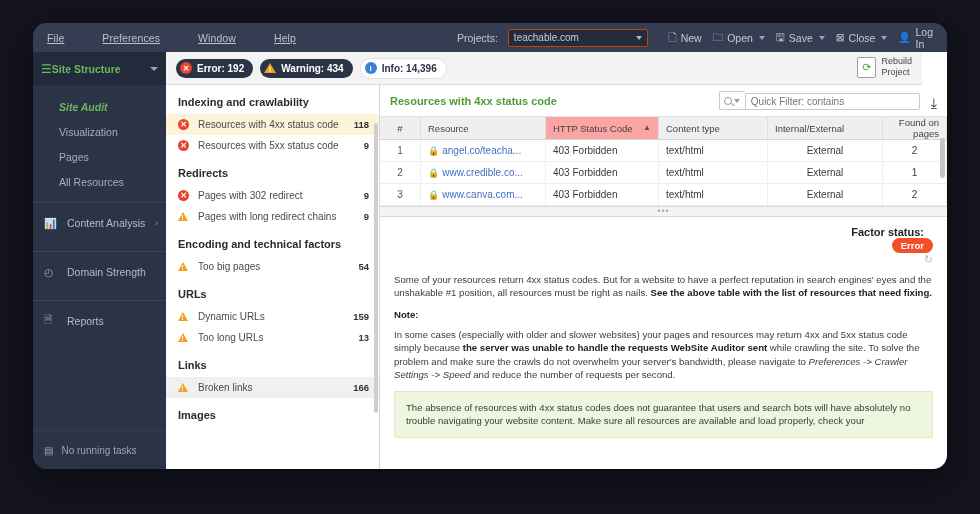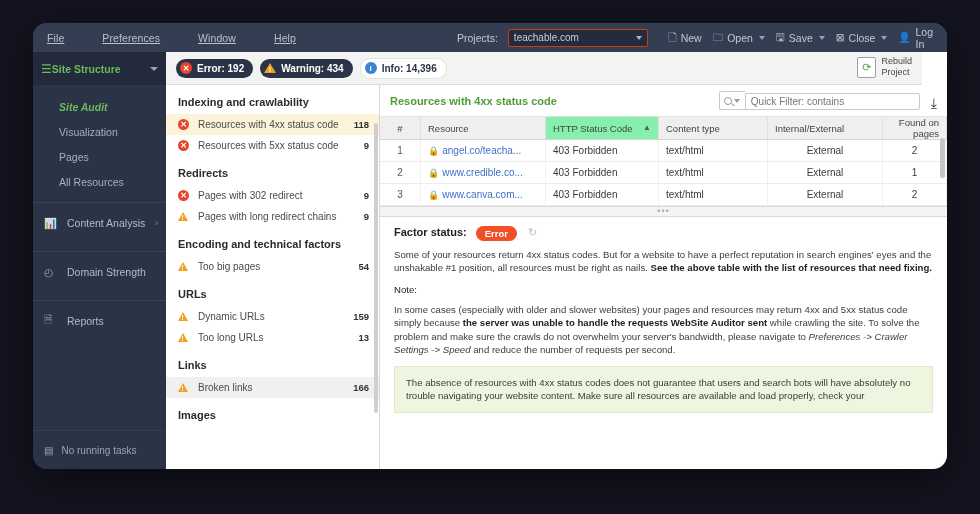--- a/index.html
+++ b/index.html
@@ -154,52 +154,52 @@
     font-family:"Liberation Sans", sans-serif;
   }
   .dl-icon{margin-left:11px;color:#333;font-size:14px;line-height:1;}
 
   
   .tbl{width:100%;border-collapse:collapse;table-layout:fixed;}
   .tbl th{
     background:#efefef;border-bottom:1px solid #d5d5d5;border-right:1px solid #e0e0e0;
     font-size:9.5px;font-weight:normal;color:#444;height:19px;padding:0 7px;text-align:left;
   }
-  .tbl th.sorted{background:#86efac;}
+  .tbl th.sorted{background:#fca5a5;}
   .tbl th.r{text-align:right;}
   .tbl th.c{text-align:center;}
   .tbl td{
     border-bottom:1px solid #ededed;border-right:1px solid #f0f0f0;
     font-size:10px;color:#3a3a3a;height:21px;padding:0 7px;
     white-space:nowrap;overflow:hidden;text-overflow:ellipsis;
   }
   .tbl td.r{text-align:center;}
   .tbl td.c{text-align:center;color:#555;}
   .res-link{color:#3f6fc4;display:flex;align-items:center;}
   .lock{margin-right:3px;font-size:9px;color:#6a8bd0;}
   .tbl-wrap{position:relative;border-bottom:1px solid #d9d9d9;}
   .tbl-sb{position:absolute;right:2px;top:21px;width:5px;height:40px;background:#c6c6c6;border-radius:3px;}
   .grip{
     height:9px;background:#f4f4f4;border-bottom:1px solid #d9d9d9;
     display:flex;align-items:center;justify-content:center;color:#aaa;font-size:9px;letter-spacing:1px;line-height:5px;
   }
 
   
   .factor{flex:1;overflow:hidden;padding:9px 14px 0 14px;position:relative;}
-  .factor-head{display:flex;align-items:flex-start;margin-bottom:7px;}
+  .factor-head{display:flex;align-items:flex-end;margin-bottom:7px;flex-direction:column;}
   .factor-head .ftitle{font-size:11px;font-weight:bold;color:#222;margin-right:9px;}
   .badge-error{
     background:#f24e28;color:#fff;font-size:9.5px;font-weight:bold;border-radius:9px;
     padding:2.5px 9px;line-height:1;
   }
   .refresh{margin-left:11px;color:#bdbdbd;font-size:11px;}
   .ftext{font-size:9.6px;color:#3c3c3c;line-height:13.5px;margin-bottom:9px;}
   .ftext b{font-weight:bold;color:#222;}
   .ftext i{font-style:italic;}
-  .note-label{font-size:9.6px;font-weight:normal;color:#222;margin-bottom:8px;}
+  .note-label{font-size:9.6px;font-weight:bold;color:#222;margin-bottom:8px;}
   .green-box{
     background:#eef6df;border:1px solid #dfe9cb;padding:9px 11px;font-size:9.6px;
     color:#3c3c3c;line-height:13.5px;
   }
 </style>
 </head>
 <body>
 
 <div class="desktop">
   <div class="window">

